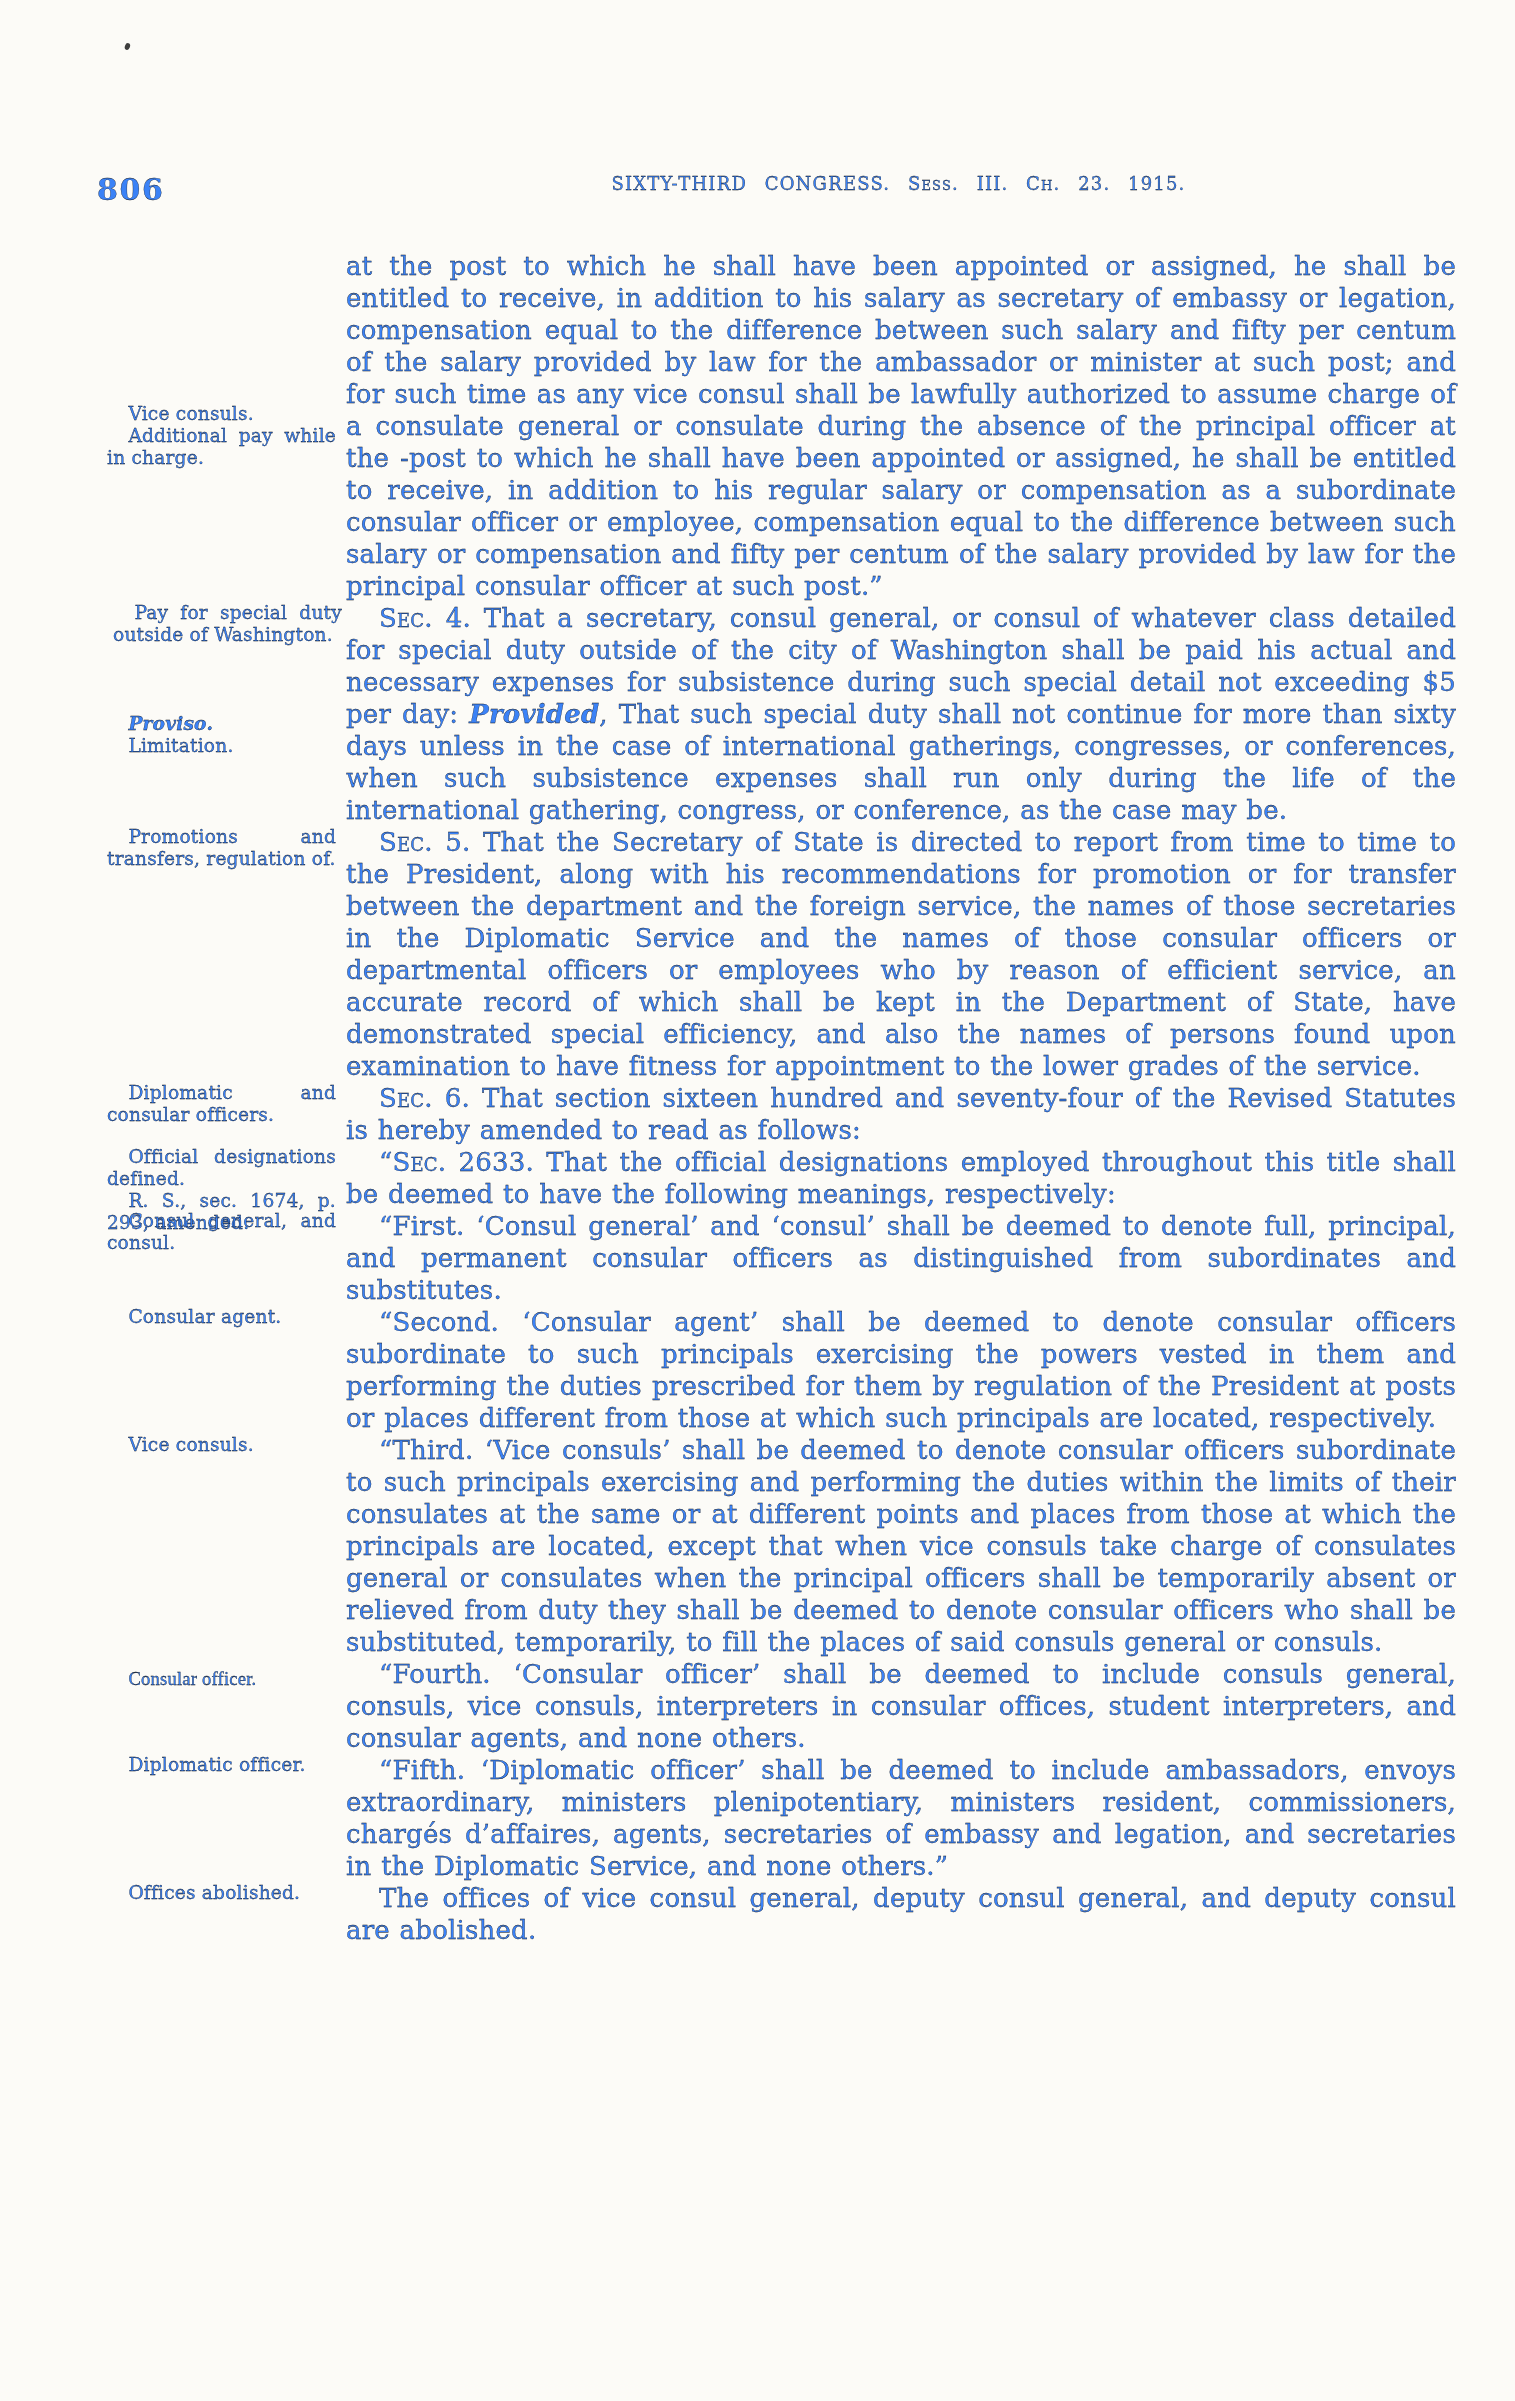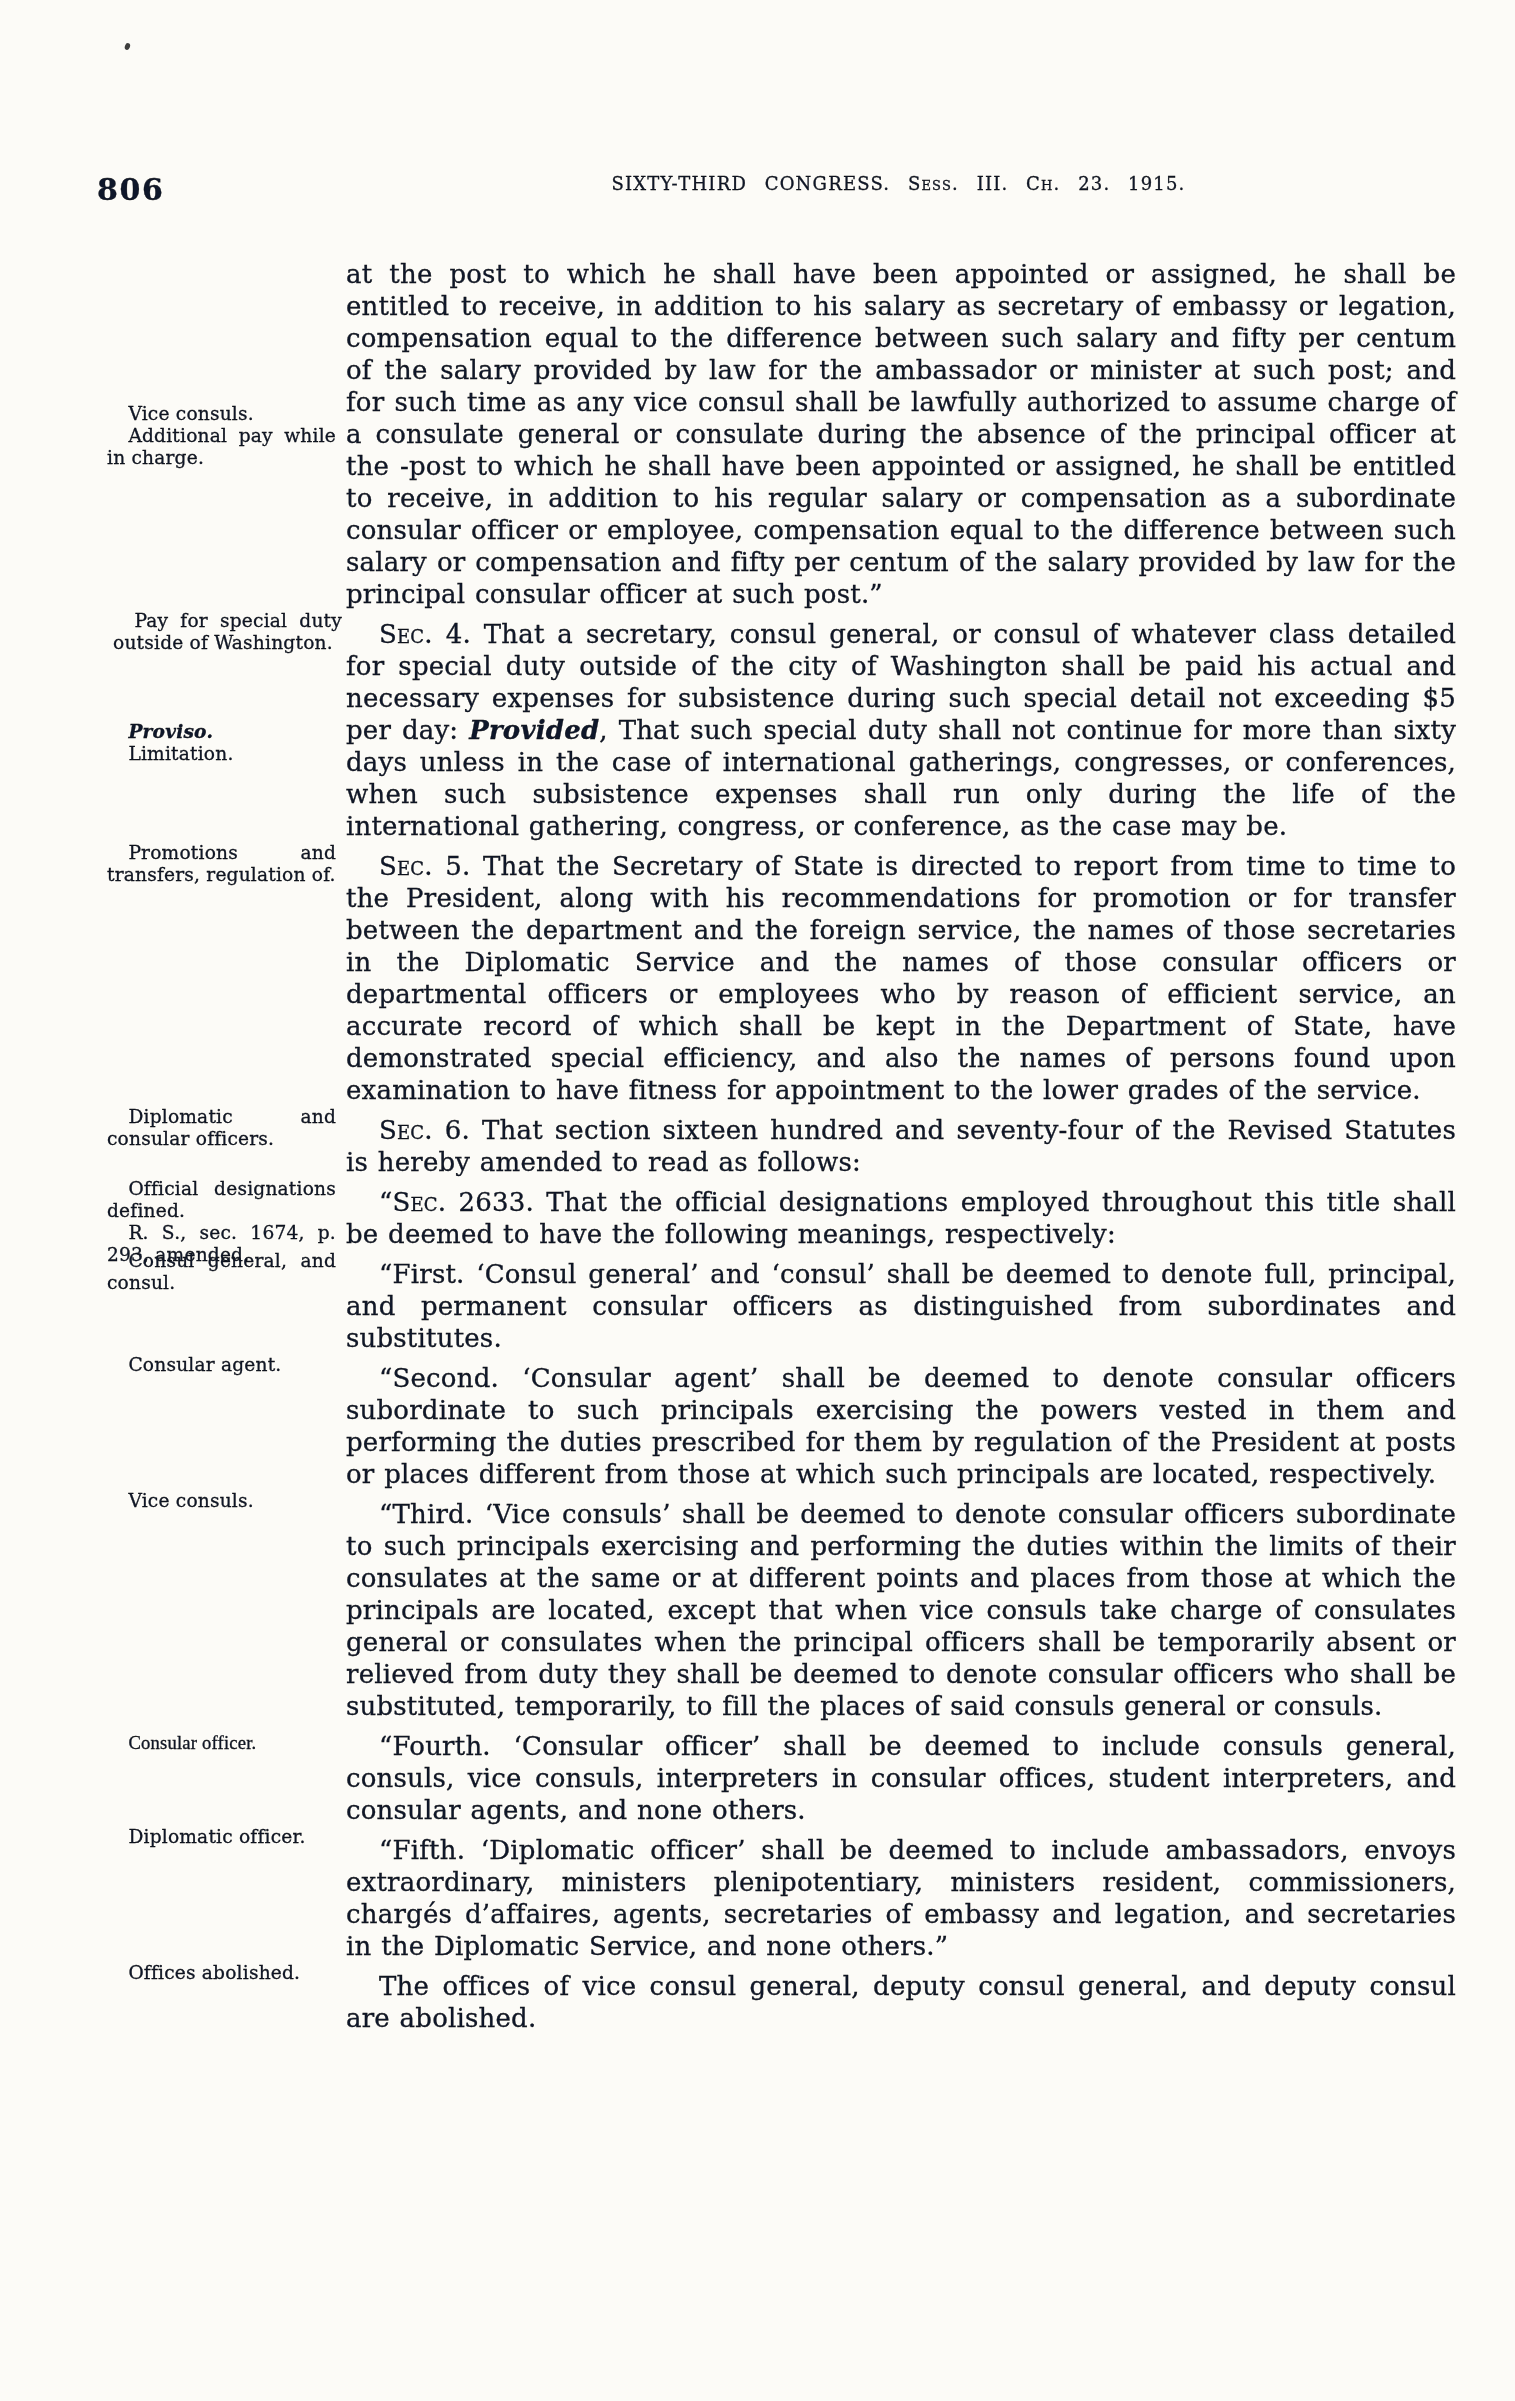--- a/index.html
+++ b/index.html
@@ -1,35 +1,35 @@
 <!DOCTYPE html>
 <html style="font-size:13.2px"><head>
 <meta charset="utf-8">
 <style>
   html,body { margin:0; padding:0; background:#e8e6e0; }
   .page {
     position:relative; width:1515px; height:2401px; overflow:hidden;
     background:#fcfbf7;
     font-family:"DejaVu Serif","Liberation Serif",serif;
-    color:#0f172a;
+    color:#3b82f6;
     -webkit-text-stroke:0.3px #0d0d0d;
   }
   .speck { position:absolute; left:125px; top:43px; width:5px; height:6.6px;
     background:#1c1c1c; border-radius:50%; transform:rotate(20deg); opacity:.85; }
   .header { position:absolute; top:170px; left:0; width:100%; height:40px; }
   .page-number { position:absolute; left:97px; top:1.6px; font-size:30px;
     font-weight:bold; letter-spacing:1.6px; }
   .running-title { position:absolute; left:346px; width:1105px; top:3.3px;
     text-align:center; font-size:18px; letter-spacing:1.2px; word-spacing:10.7px;
     white-space:nowrap; }
   .content { position:absolute; top:250px; left:107px;
     display:grid; grid-template-columns:239px 1110px; grid-auto-rows:auto; }
   .row { display:contents; }
   .margin-cell { grid-column:1; position:relative; }
-  .body-cell   { grid-column:2;margin-top:8px; }
+  .body-cell   { grid-column:2; }
   .note-block { position:absolute; left:0; width:229px; }
   .note { margin:0; font-size:18.6px; line-height:22px; text-align:justify;
     text-indent:21.4px; letter-spacing:0.2px; }
   .body-para { margin:0; font-size:26px; line-height:32px; text-align:justify;
     letter-spacing:0.2px; word-spacing:1.2px; }
   .body-para.ind { text-indent:33px; }
   .sc { font-variant:small-caps; }
   .it { font-style:italic;font-weight:bold; }
 </style>
 </head>

